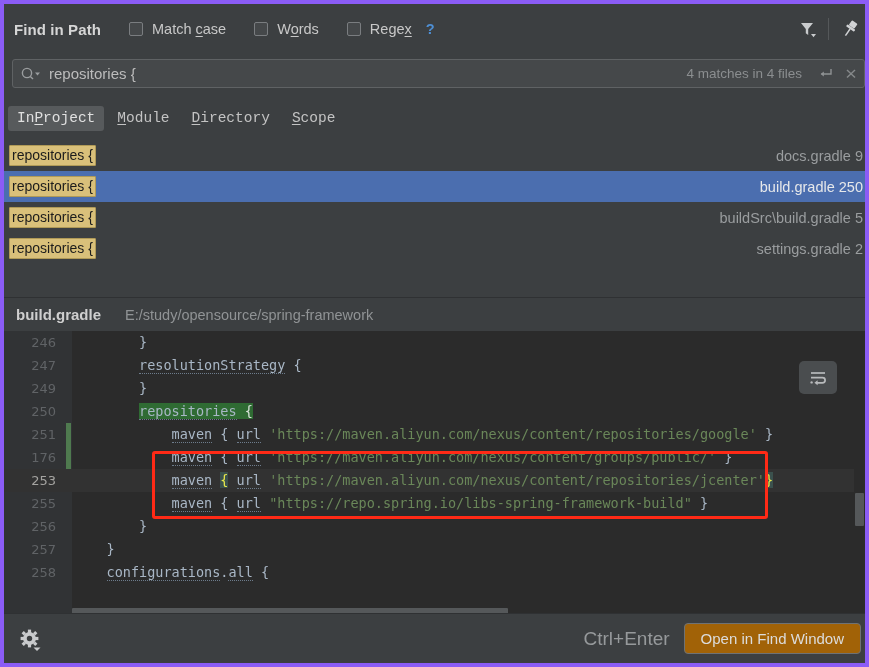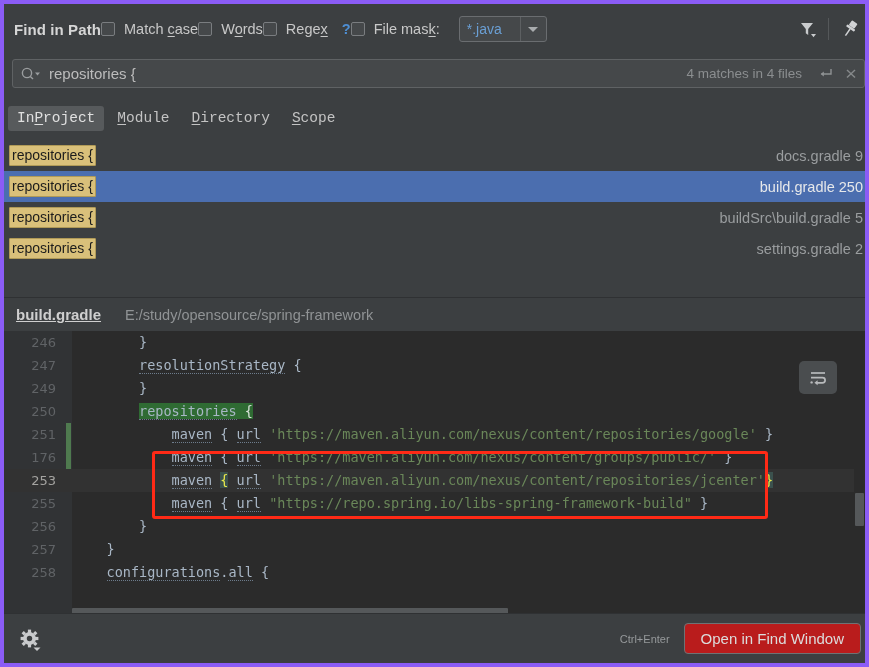--- a/index.html
+++ b/index.html
@@ -27,20 +27,21 @@
   }
   .find-title {
     margin-left: 10px;
     color: #d6d6d6;
     font-size: 15px;
     font-weight: bold;
     letter-spacing: .1px;
   }
   .opt-group {
     display: flex; align-items: center;
+    margin-left: 28px;
     gap: 9px;
   }
   .cbx {
     width: 14px; height: 14px;
     border: 1px solid #7a7d80;
     border-radius: 2px;
     background: #45484a;
     flex: none;
   }
   .opt-label {
@@ -159,21 +160,21 @@
 
   
   .sep-line {
     position: absolute; left: 0; width: 869px; height: 1px; background: #2f3133;
   }
   .preview-head {
     position: absolute; left: 0; top: 294px; width: 869px; height: 33px;
     background: #3c3f41;
     display: flex; align-items: center;
   }
-  .pv-name { margin-left: 12px; color: #cfcfcf; font-size: 15px; font-weight: bold; text-decoration: underline; }
+  .pv-name { margin-left: 12px; color: #cfcfcf; font-size: 15px; font-weight: bold; }
   .pv-path { margin-left: 24px; color: #909395; font-size: 14.5px; }
 
   
   .editor {
     position: absolute; left: 0; top: 327px; width: 869px; height: 290px;
     background: #2b2b2b;
     overflow: hidden;
   }
   .gutter {
     position: absolute; left: 0; top: 0; width: 62px; height: 290px;
@@ -254,26 +255,26 @@
     background: #3c3f41;
     border-top: 1px solid #2f3133;
     display: flex; align-items: center;
   }
   .gear-wrap {
     margin-left: 12px; width: 30px; height: 30px;
     display: flex; align-items: flex-end; justify-content: center;
     cursor: pointer; position: relative;
   }
   .shortcut {
-    margin-left: auto; color: #96999b; font-size: 11px; margin-right: 14px;
+    margin-left: auto; color: #96999b; font-size: 19px; margin-right: 14px;
   }
   .primary-btn {
     margin-right: 12px;
     height: 31px; padding: 0 16px;
-    background: #b91c1c;
+    background: #a16207;
     border: 1px solid #6f7274;
     border-radius: 4px;
     color: #dcdcdc; font-size: 15px;
     display: flex; align-items: center;
     cursor: pointer;
   }
 </style>
 </head>
 <body>
 
@@ -291,30 +292,20 @@
       <div class="cbx"></div>
       <div class="opt-label"><span>W</span><span class="mn">o</span><span>rds</span></div>
     </div>
 
     <div class="opt-group">
       <div class="cbx"></div>
       <div class="opt-label"><span>Rege</span><span class="mn">x</span><span></span></div>
       <div class="qmark">?</div>
     </div>
 
-    <div class="opt-group">
-      <div class="cbx"></div>
-      <div class="opt-label"><span>File mas</span><span class="mn">k</span><span>:</span></div>
-      <div class="mask-box">
-        <div class="mask-val">*.java</div>
-        <div class="mask-arrow">
-          <div class="caret-dn"></div>
-        </div>
-      </div>
-    </div>
 
     <div class="right-icons">
       <div class="icon-btn">
         <svg width="18" height="18" viewBox="0 0 18 18">
           <path d="M3 3 H15 L10.2 9 V15 L7.8 13.2 V9 Z" fill="#c9cbcd"></path>
           <path d="M13 14 h5 l-2.5 3.2 z" fill="#c9cbcd"></path>
         </svg>
       </div>
       <div class="vsep"></div>
       <div class="icon-btn">

